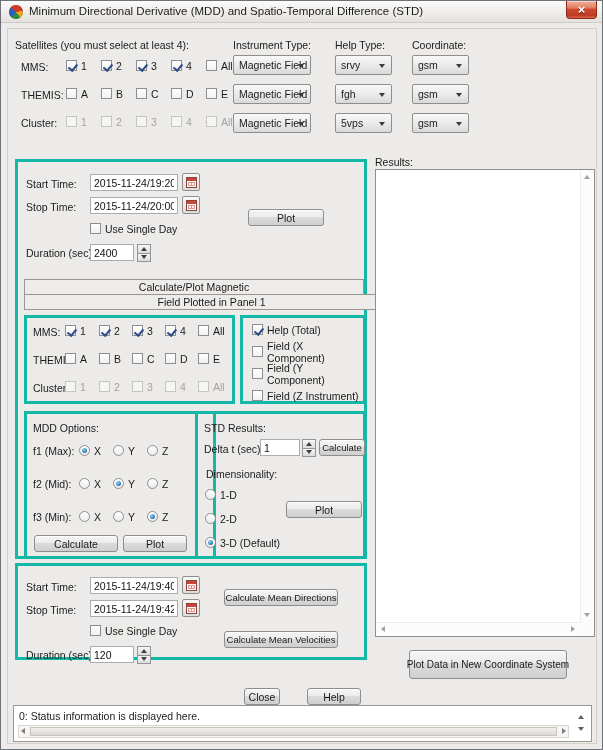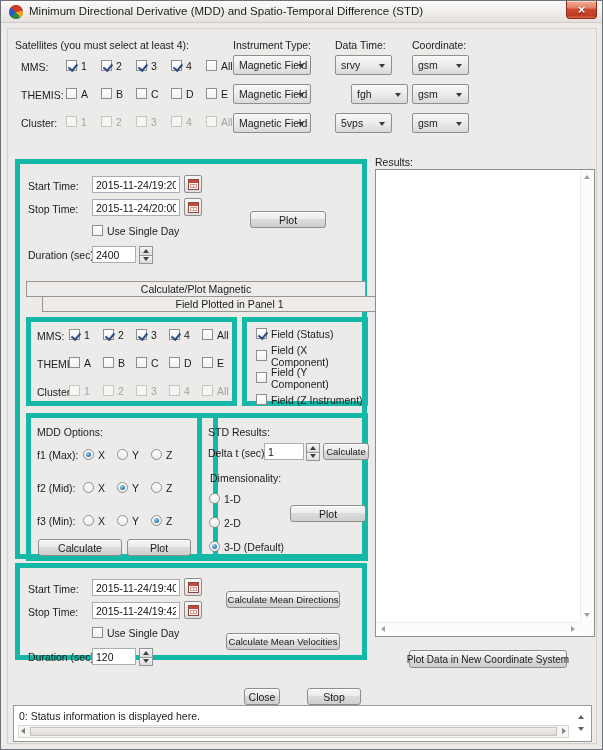--- a/index.html
+++ b/index.html
@@ -14,21 +14,21 @@
     box-shadow:inset 0 0 2px rgba(0,0,0,.4);}
   .title{position:absolute;left:28px;top:4px;font-size:11.5px;color:#1c1c1c;white-space:nowrap;}
   .closebtn{position:absolute;right:5px;top:0;width:31px;height:18px;border:1px solid #8c2a18;border-top:none;
     border-radius:0 0 4px 4px;background:linear-gradient(#f2ae9b,#e37f61 40%,#cd4a31 50%,#c03b24 85%,#d96a4a);
     display:flex;align-items:center;justify-content:center;box-shadow:inset 0 1px 0 rgba(255,255,255,.5);cursor:pointer;}
   .closebtn .x{color:#fff;font-size:13px;font-weight:bold;line-height:1;text-shadow:0 1px 1px rgba(0,0,0,.55);}
   
   .frame{position:absolute;left:6px;top:27px;width:590px;height:716px;border:1px solid #d3d0ca;pointer-events:none;}
   
   .lbl{position:absolute;white-space:nowrap;line-height:13px;}
-  .panel{position:absolute;border:5px solid #14b8a6;}
+  .panel{position:absolute;border:3px solid #14b8a6;}
   .ti{position:absolute;border:1px solid #a9acb2;background:#fff;height:17px;padding:0 3px;
       font-family:"Liberation Sans",sans-serif;font-size:10.5px;color:#111;}
   .btn{position:absolute;display:flex;align-items:center;justify-content:center;height:17px;
       border:1px solid #8e8d8b;border-radius:3px;cursor:pointer;white-space:nowrap;
       background:linear-gradient(#f5f5f5,#ececec 45%,#dcdcdc 46%,#cfcfcf);
       box-shadow:inset 0 1px 0 #fff;}
   .btn.small{font-size:9.5px;}
   .flatbar{position:absolute;height:16px;border:1px solid #9a968f;background:#edecea;
       display:flex;align-items:center;justify-content:center;cursor:pointer;}
   .combo{position:absolute;height:20px;border:1px solid #8f8e8b;border-radius:2px;padding-left:5px;
@@ -172,26 +172,26 @@
     </div>
   <div class="combo" style="left:232px;top:83px;width:78px">
       <span class="ct">Magnetic Field</span>
       <i class="carr"></i>
     </div>
   <div class="combo" style="left:232px;top:112px;width:78px">
       <span class="ct">Magnetic Field</span>
       <i class="carr"></i>
     </div>
 
-  <div class="lbl" style="left:334px;top:38px">Data Time:</div>
+  <div class="lbl" style="left:334px;top:38px">Help Type:</div>
   <div class="combo" style="left:334px;top:54px;width:57px">
       <span class="ct">srvy</span>
       <i class="carr"></i>
     </div>
-  <div class="combo" style="left:350px;top:83px;width:57px">
+  <div class="combo" style="left:334px;top:83px;width:57px">
       <span class="ct">fgh</span>
       <i class="carr"></i>
     </div>
   <div class="combo" style="left:334px;top:112px;width:57px">
       <span class="ct">5vps</span>
       <i class="carr"></i>
     </div>
 
   <div class="lbl" style="left:411px;top:38px">Coordinate:</div>
   <div class="combo" style="left:411px;top:54px;width:57px">
@@ -232,21 +232,21 @@
     <div class="spin" style="left:119px;top:82px">
       <span class="sb">
           <i class="tu"></i>
         </span>
       <span class="sb">
           <i class="td"></i>
         </span>
     </div>
 
     <div class="flatbar" style="left:6px;top:117px;width:340px">Calculate/Plot Magnetic</div>
-    <div class="flatbar" style="left:22px;top:132px;width:375px">Field Plotted in Panel 1</div>
+    <div class="flatbar" style="left:6px;top:132px;width:375px">Field Plotted in Panel 1</div>
 
     <div class="panel" style="left:6px;top:153px;width:211px;height:89px">
       <div class="lbl" style="left:6px;top:8px">MMS:</div>
       <div class="cb" style="left:38px;top:6px">
           <span class="box checked"></span>
           <span class="t">1</span>
         </div>
       <div class="cb" style="left:72px;top:6px">
           <span class="box checked"></span>
           <span class="t">2</span>
@@ -305,21 +305,21 @@
         </div>
       <div class="cb disabled" style="left:171px;top:62px">
           <span class="box"></span>
           <span class="t">All</span>
         </div>
     </div>
 
     <div class="panel" style="left:222px;top:153px;width:126px;height:89px">
       <div class="cb" style="left:9px;top:5px">
           <span class="box checked"></span>
-          <span class="t">Field (Status)</span>
+          <span class="t">Help (Total)</span>
         </div>
       <div class="cb" style="left:9px;top:27px">
           <span class="box"></span>
           <span class="t">Field (X Component)</span>
         </div>
       <div class="cb" style="left:9px;top:49px">
           <span class="box"></span>
           <span class="t">Field (Y Component)</span>
         </div>
       <div class="cb" style="left:9px;top:71px">
@@ -446,24 +446,24 @@
     <div class="vsb">
       <i class="aup"></i>
       <i class="adn"></i>
     </div>
     <div class="hsb">
       <i class="alf"></i>
       <i class="art"></i>
     </div>
     <div class="sbcorner"></div>
   </div>
-  <div class="btn" style="left:408px;top:649px;width:158px;height:18px;font-size:10px">Plot Data in New Coordinate System</div>
+  <div class="btn" style="left:408px;top:649px;width:158px;height:29px;font-size:10px">Plot Data in New Coordinate System</div>
 
   <div class="btn" style="left:243px;top:687px;width:36px">Close</div>
-  <div class="btn" style="left:306px;top:687px;width:54px">Stop</div>
+  <div class="btn" style="left:306px;top:687px;width:54px">Help</div>
 
   <div class="statusbox">
     <span class="statustext">0: Status information is displayed here.</span>
     <div class="statspin">
       <i class="tu"></i>
       <i class="td"></i>
     </div>
     <div class="stathsb">
       <i class="alf"></i>
       <span class="thumb"></span>

